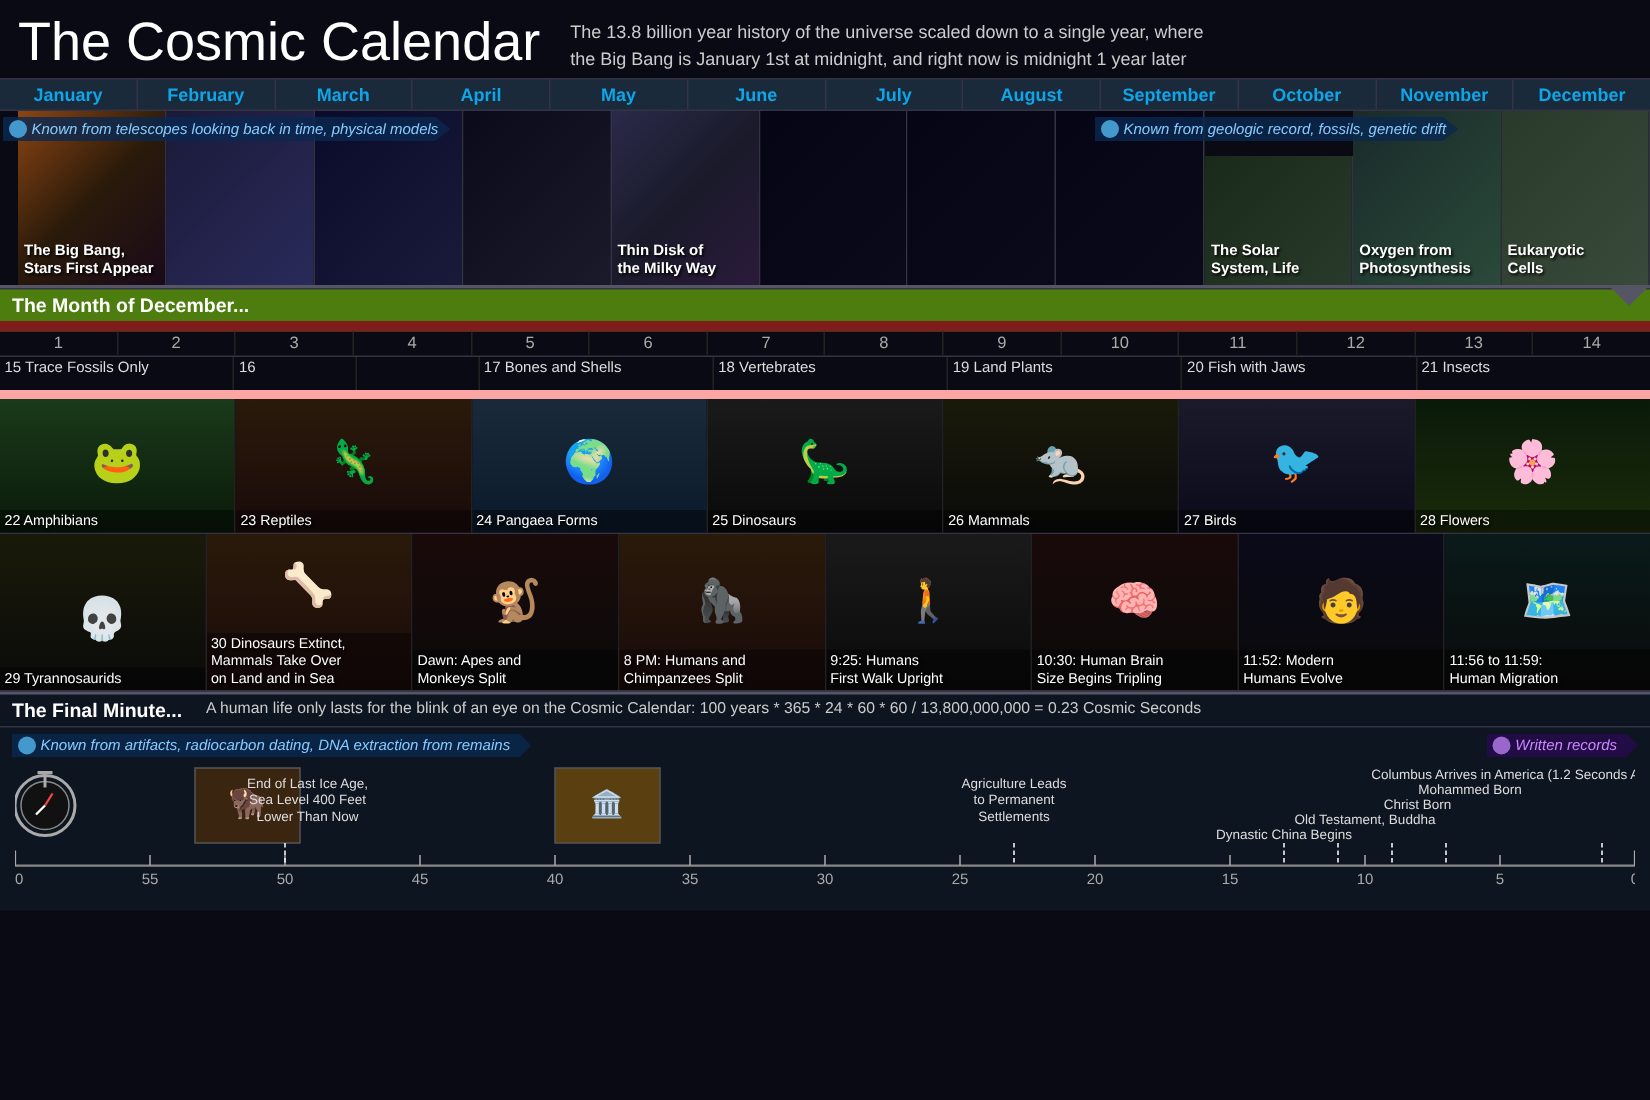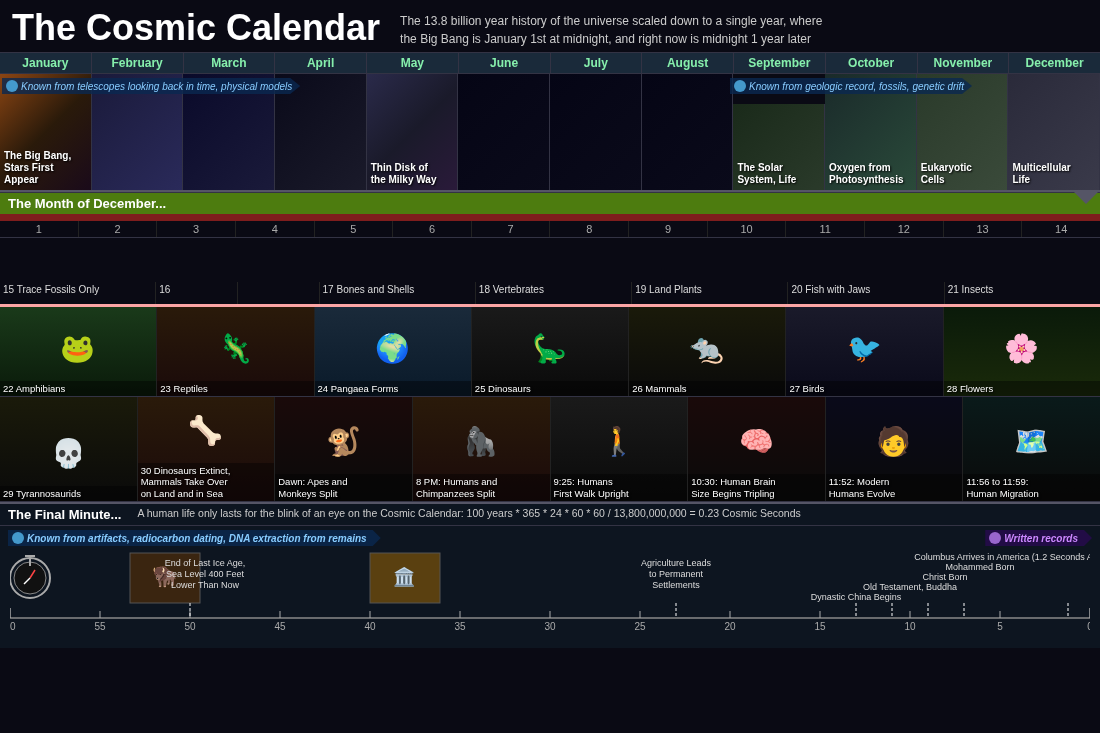--- a/index.html
+++ b/index.html
@@ -18,21 +18,21 @@
       display: flex;
       align-items: flex-start;
       padding: 8px 12px 4px 12px;
       background: #0a0a14;
     }
     #title-block {
       flex: 0 0 auto;
     }
     #main-title {
       font-size: 36px;
-      font-weight: bold;
+      font-weight: normal;
       color: #fff;
       line-height: 1.1;
     }
     #subtitle-block {
       flex: 1;
       padding-left: 20px;
       font-size: 12px;
       color: #ccc;
       line-height: 1.5;
       padding-top: 4px;
@@ -44,21 +44,21 @@
       background: #1a2a3a;
       border-top: 1px solid #334;
       border-bottom: 1px solid #334;
     }
     .month-cell {
       flex: 1;
       text-align: center;
       padding: 3px 2px;
       font-size: 12px;
       font-weight: bold;
-      color: #86efac;
+      color: #0ea5e9;
       border-right: 1px solid #334;
     }
     .month-cell:last-child { border-right: none; }
 
     
     #top-strip {
       display: flex;
       height: 118px;
       border-bottom: 2px solid #556;
       position: relative;
@@ -78,21 +78,21 @@
       padding: 4px;
     }
     .top-cell-label {
       font-size: 10px;
       color: #fff;
       text-shadow: 1px 1px 2px #000;
       line-height: 1.2;
       font-weight: bold;
     }
     
-    .bg-bigbang { background: linear-gradient(135deg, #8B4513 0%, #2a1a0a 50%, #1a0a1a 100%); }
+    .bg-bigbang { background: linear-gradient(135deg, #8B4513 0%, #2a1a0a 50%, #1a0a1a 100%); margin-left: 12px; }
     .scope-icon {
       display: inline-block;
       width: 12px;
       height: 12px;
       background: #4499cc;
       border-radius: 50%;
       margin-right: 3px;
       vertical-align: middle;
     }
     .banner-arrow {
@@ -128,22 +128,21 @@
       padding: 2px;
       font-size: 11px;
       color: #aaa;
       border-right: 1px solid #222;
     }
     .day-num-cell:last-child { border-right: none; }
 
     
     .event-row {
       display: flex;
-      border-bottom: 3px solid #fca5a5;
-      margin-top: 44px;
+      border-bottom: 6px solid #fca5a5;
     }
     .event-cell {
       flex: 1;
       padding: 2px 3px;
       font-size: 10px;
       color: #ddd;
       border-right: 1px solid #222;
       vertical-align: top;
       min-height: 22px;
       line-height: 1.2;
@@ -228,21 +227,20 @@
       font-size: 10.5px;
       color: #ccc;
       padding-left: 16px;
       flex: 1;
     }
 
     .banners-row {
       display: flex;
       padding: 4px 8px 2px 8px;
       gap: 22px;
-      font-weight: bold;
     }
     .banner-left {
       display: inline-flex;
       align-items: center;
       background: rgba(10,40,80,0.8);
       color: #88ccff;
       font-size: 10px;
       font-style: italic;
       padding: 2px 14px 2px 4px;
       clip-path: polygon(0 0, calc(100% - 8px) 0, 100% 50%, calc(100% - 8px) 100%, 0 100%);
@@ -332,25 +330,20 @@
     </div>
   </div>
   <div class="top-cell" style="background:linear-gradient(135deg,#1a2a2a,#2a4a3a);">
     <div class="top-cell-bg">
       <div class="top-cell-label">Oxygen from<br>Photosynthesis</div>
     </div>
   </div>
   <div class="top-cell" style="background:linear-gradient(135deg,#2a3a2a,#3a4a3a);">
     <div class="top-cell-bg">
       <div class="top-cell-label">Eukaryotic<br>Cells</div>
-    </div>
-  </div>
-  <div class="top-cell" style="background:linear-gradient(135deg,#2a2a3a,#3a3a4a);">
-    <div class="top-cell-bg">
-      <div class="top-cell-label">Multicellular<br>Life</div>
     </div>
   </div>
 
   <div style="position:absolute;right:0;bottom:-14px;width:0;height:0;border-left:14px solid transparent;border-right:14px solid transparent;border-top:14px solid #556;z-index:20;"></div>
 </div>
 
 <div id="december-section">
   <div id="december-header">
     <span>The Month of December...</span>
   </div>

